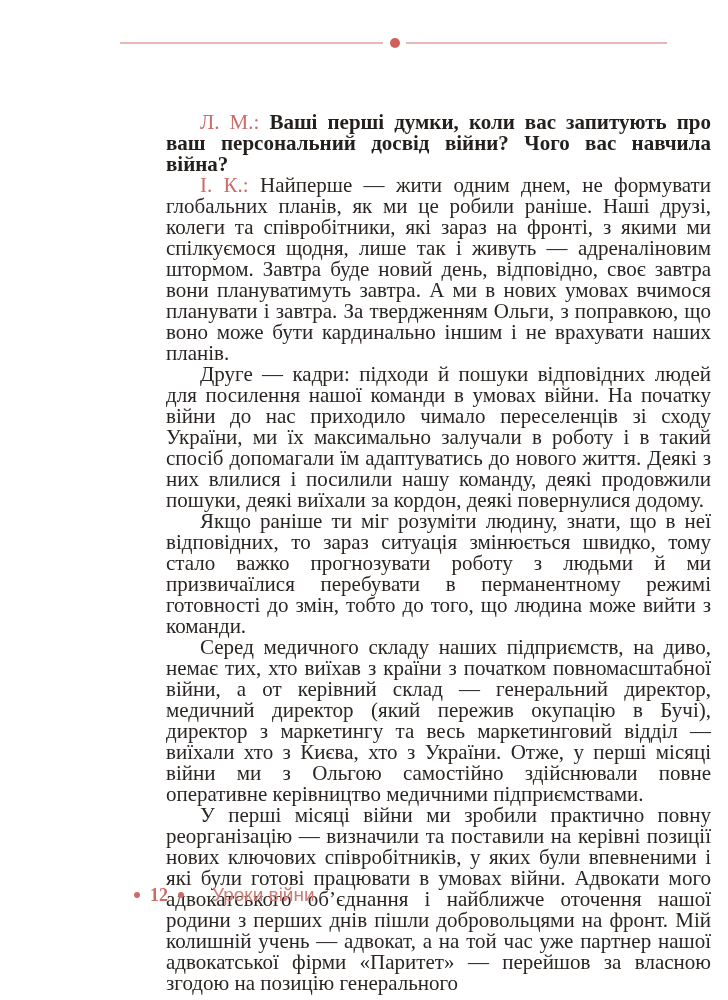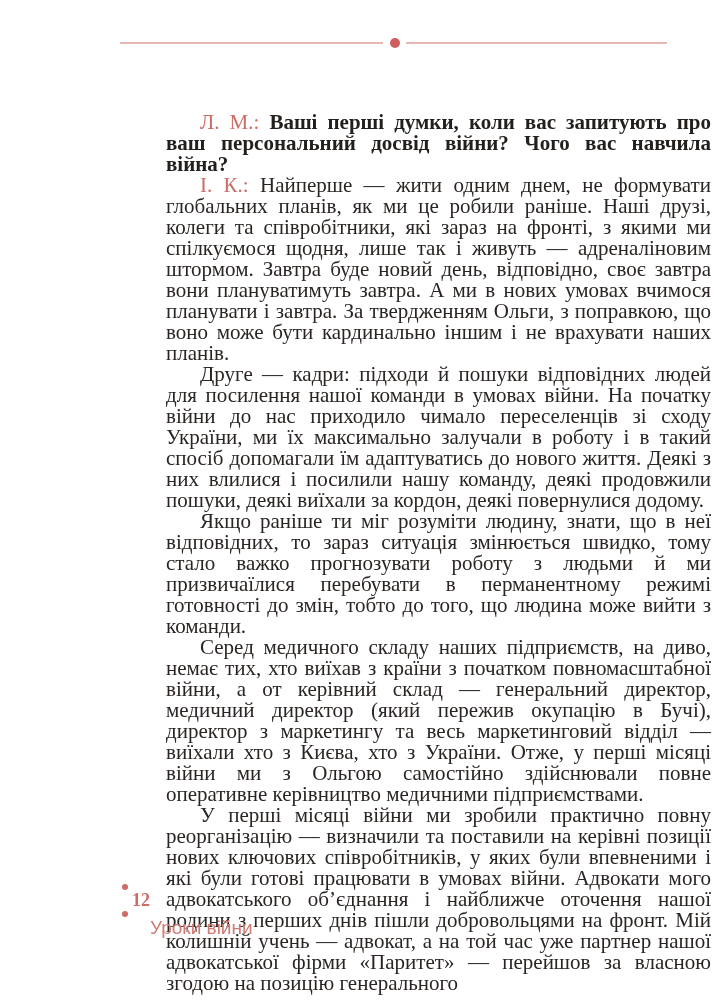--- a/index.html
+++ b/index.html
@@ -17,22 +17,22 @@
     border-radius: 50%; background: #cf5f5c;
   }
   .text {
     position: absolute; left: 122px; top: 112px; width: 545px;
     font-size: 21px; line-height: 21px; margin-left: 44px;
   }
   .text p { margin: 0; text-align: justify; text-indent: 34px; hyphens: manual; }
   .speaker { color: #cc6c68; }
   .q { font-weight: bold; color: #231f1c; }
   .footer {
-    position: absolute; left: 122px; top: 884px;
-    display: flex; color: #cf6b66; flex-direction: column;
+    position: absolute; left: 134px; top: 884px;
+    display: flex; align-items: center; color: #cf6b66;
   }
   .fdot { width: 6px; height: 6px; border-radius: 50%; background: #cf6b66; display: inline-block; }
   .pagenum { font-family: "Liberation Serif", serif; font-weight: bold; font-size: 18px; margin: 0 10px; }
   .running { font-family: "Liberation Sans", "DejaVu Sans", sans-serif; font-size: 19px; margin-left: 28px; color: #d07a74; }
 </style>
 </head>
 <body>
 
 <div>
   <div class="rule left"></div>

